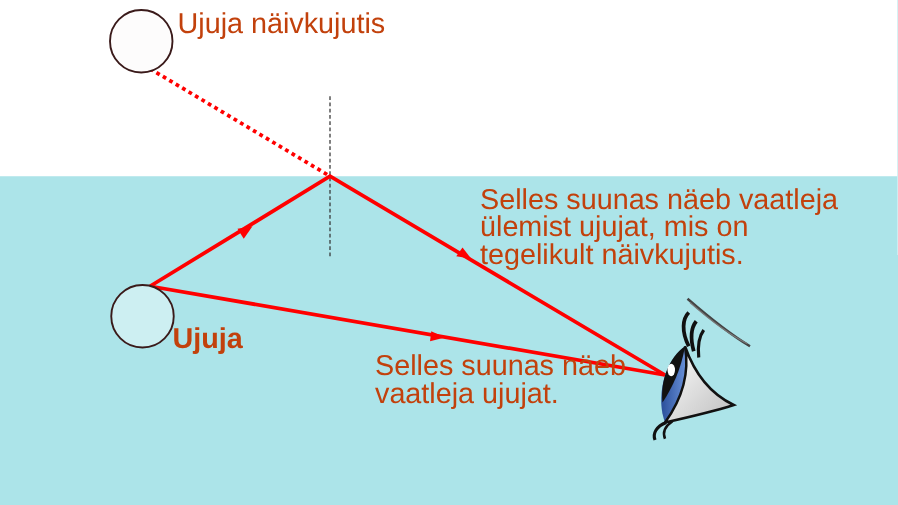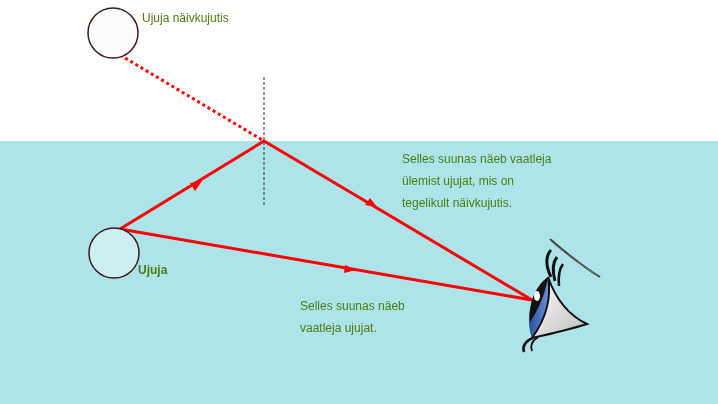--- a/index.html
+++ b/index.html
@@ -1,19 +1,19 @@
 <!DOCTYPE html>
 <html><head>
 <meta charset="utf-8">
 <style>
   html,body{margin:0;padding:0;}
   body{width:718px;height:404px;position:relative;overflow:hidden;background:#ffffff;font-family:"Liberation Sans",sans-serif;}
   .water{position:absolute;left:0;top:141px;width:718px;height:263px;}
   svg.diagram{position:absolute;left:0;top:0;}
-  .label{position:absolute;color:#4d7c0f;font-size:12px;line-height:22px;white-space:pre-line;}
+  .label{position:absolute;color:#c2410c;font-size:23px;line-height:22px;white-space:pre-line;}
 </style>
 </head>
 <body>
 
 <div class="water" style="background:#ace4e9;"></div>
 
 <svg class="diagram" width="718" height="404" viewBox="0 0 718 404">
 
   <line x1="264" y1="77" x2="264" y2="205" stroke="#333" stroke-width="1" stroke-dasharray="3,2"></line>
 
@@ -55,17 +55,17 @@
     <path d="M555,281 C552,270 553,262 557,257" stroke="#111" stroke-width="3" fill="none"></path>
     <path d="M559,286 C558,276 560,268 563,264" stroke="#111" stroke-width="2.5" fill="none"></path>
 
     <path d="M533,338 C525,341 522,347 524,352" stroke="#111" stroke-width="2.5" fill="none"></path>
     <path d="M538,337 C532,341 530,346 532,351" stroke="#111" stroke-width="2" fill="none"></path>
   </g>
 </svg>
 
 <div class="label" style="left:142px;top:7px;">Ujuja näivkujutis</div>
 <div class="label" style="left:138px;top:259px;font-weight:bold;">Ujuja</div>
-<div class="label" style="left:402px;top:148px;">Selles suunas näeb vaatleja
+<div class="label" style="left:384px;top:148px;">Selles suunas näeb vaatleja
 ülemist ujujat, mis on
 tegelikult näivkujutis.</div>
-<div class="label" style="left:300px;top:295px;">Selles suunas näeb
+<div class="label" style="left:300px;top:281px;">Selles suunas näeb
 vaatleja ujujat.</div>
 
 </body></html>

